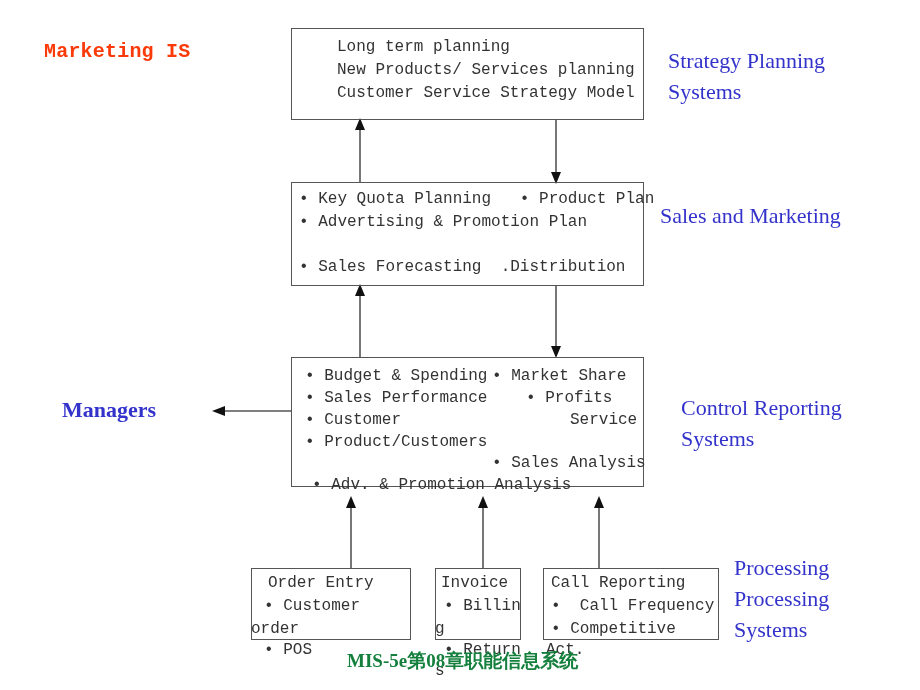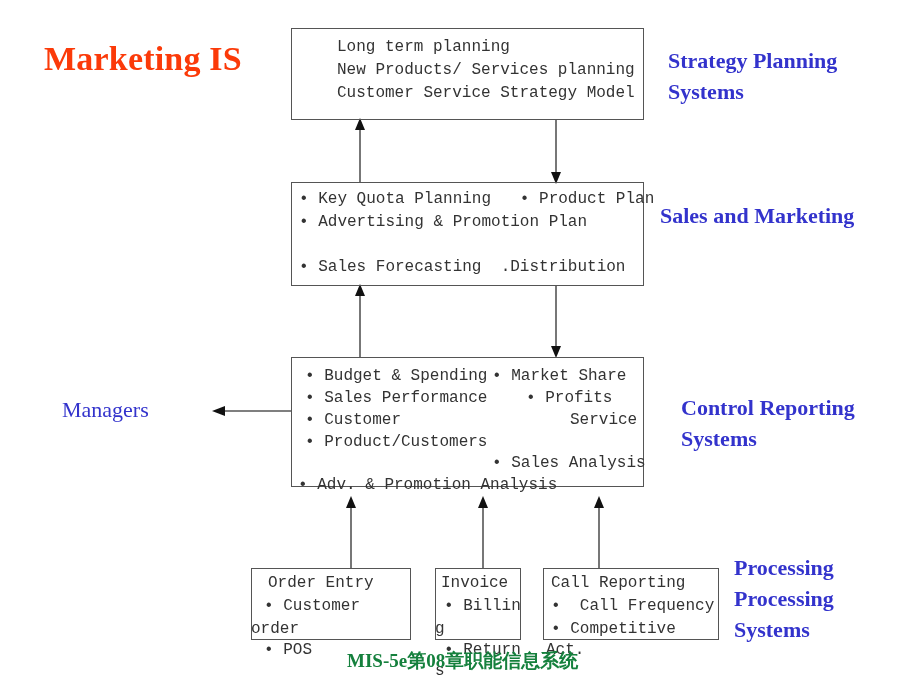--- a/index.html
+++ b/index.html
@@ -19,41 +19,41 @@
     left: 0; top: 0;
     width: 920px;
     height: 690px;
   }
 
   
   .title-main {
     position: absolute;
     left: 44px;
     top: 40px;
-    font-family: Liberation Serif, serif;
+    font-family: Liberation Mono, monospace;
     font-weight: bold;
-    font-size: 34px;
+    font-size: 20px;
     color: #fb3a09;
     letter-spacing: 0.2px;
     white-space: nowrap;
   }
   .side-label {
     position: absolute;
     font-family: "Liberation Serif", serif;
-    font-weight: bold;
+    font-weight: normal;
     font-size: 22px;
     color: #3333cc;
     line-height: 31px;
   }
   .managers-label {
     position: absolute;
     left: 62px;
     top: 397px;
     font-family: "Liberation Serif", serif;
-    font-weight: normal;
+    font-weight: bold;
     font-size: 22px;
     color: #3333cc;
     white-space: nowrap;
   }
 
   
   .box {
     position: absolute;
     border: 1px solid #555555;
     background: transparent;
@@ -152,21 +152,21 @@
   <div class="mono-line" style="left:299px; top:190px;">• Key Quota Planning   • Product Plan</div>
   <div class="mono-line" style="left:299px; top:213px;">• Advertising &amp; Promotion Plan</div>
   <div class="mono-line" style="left:299px; top:258px;">• Sales Forecasting  .Distribution</div>
 
   <div class="box" style="left:291px; top:357px; width:353px; height:130px;"></div>
 
   <div class="mono-line" style="left:305px; top:389px;">• Sales Performance</div>
   <div class="mono-line" style="left:305px; top:367px;">• Budget &amp; Spending</div>
   <div class="mono-line" style="left:305px; top:411px;">• Customer</div>
   <div class="mono-line" style="left:305px; top:433px;">• Product/Customers</div>
-  <div class="mono-line" style="left:298px; top:476px;text-align:center;">• Adv. &amp; Promotion Analysis</div>
+  <div class="mono-line" style="left:312px; top:476px;text-align:center;">• Adv. &amp; Promotion Analysis</div>
 
   <div class="mono-line" style="left:492px; top:367px;">• Market Share</div>
   <div class="mono-line" style="left:492px; top:389px;margin-left:34px;">• Profits</div>
   <div class="mono-line" style="left:570px; top:411px;">Service</div>
   <div class="mono-line" style="left:492px; top:454px;">• Sales Analysis</div>
 
   <div class="box" style="left:251px; top:568px; width:160px; height:72px;"></div>
   <div class="mono-line" style="left:268px; top:574px;">Order Entry</div>
   <div class="mono-line" style="left:264px; top:597px;">• Customer</div>
   <div class="mono-line" style="left:251px; top:620px;">order</div>

